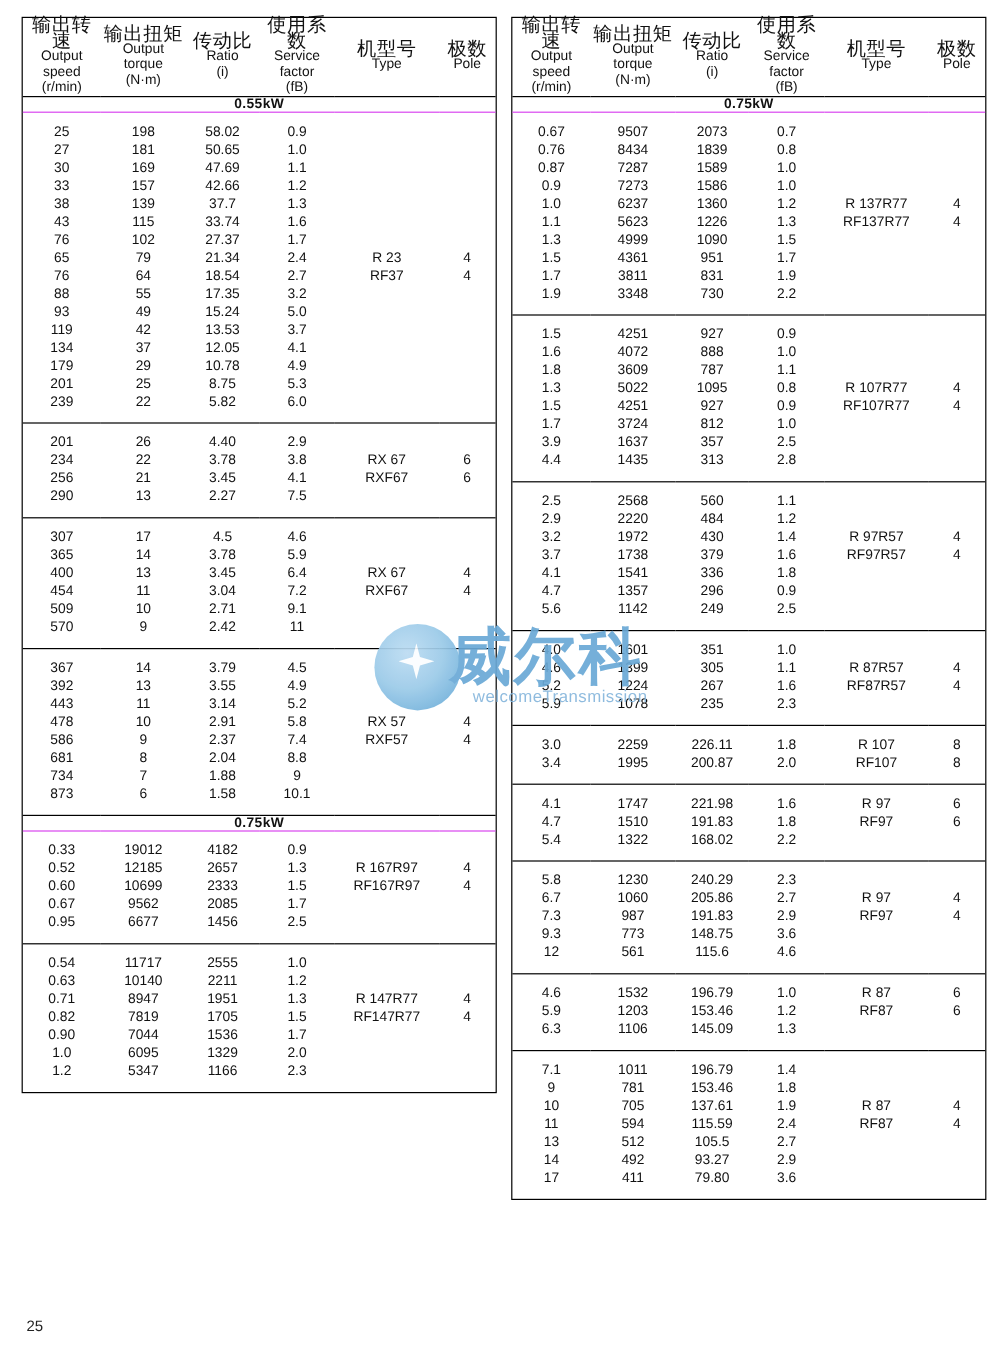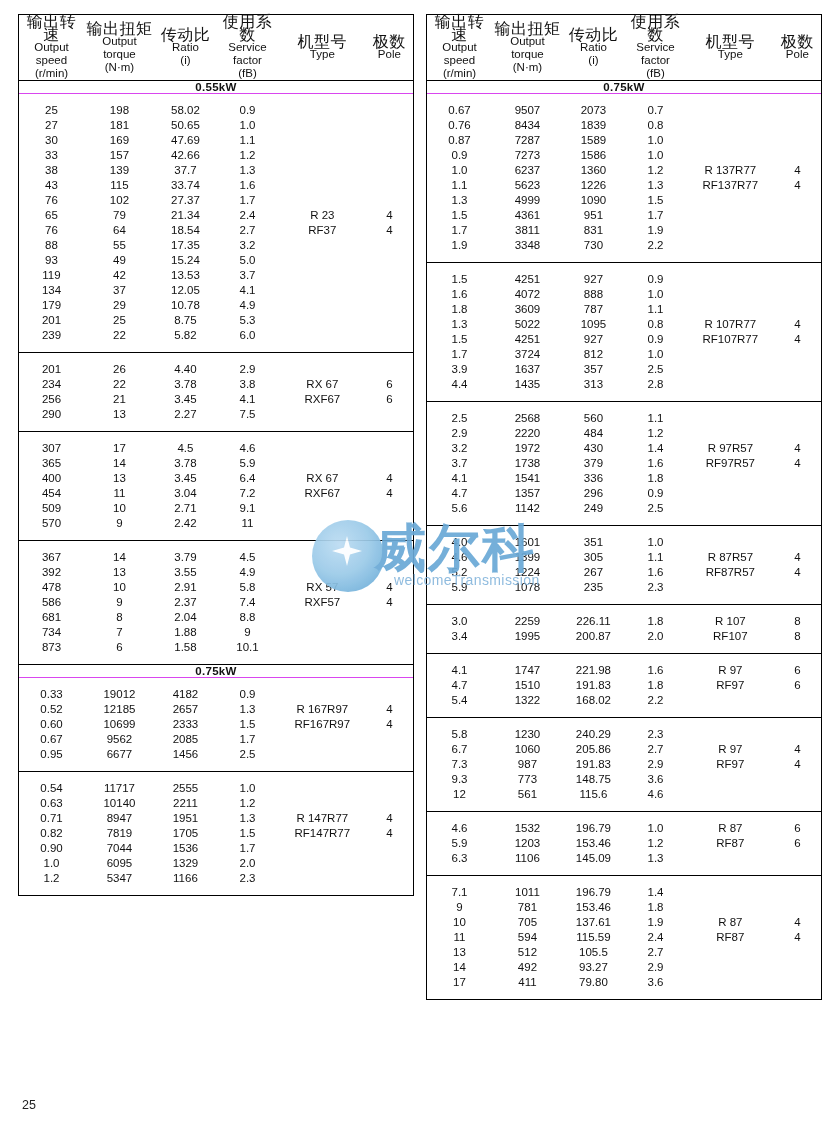--- a/index.html
+++ b/index.html
@@ -444,20 +444,28 @@
             </tr>
             <tr class="row">
               <td class="c-speed">392</td>
               <td class="c-torque">13</td>
               <td class="c-ratio">3.55</td>
               <td class="c-sf">4.9</td>
               <td class="c-type typecell">&nbsp;</td>
               <td class="c-pole polecell">&nbsp;</td>
             </tr>
             <tr class="row">
+              <td class="c-speed">443</td>
+              <td class="c-torque">11</td>
+              <td class="c-ratio">3.14</td>
+              <td class="c-sf">5.2</td>
+              <td class="c-type typecell">&nbsp;</td>
+              <td class="c-pole polecell">&nbsp;</td>
+            </tr>
+            <tr class="row">
               <td class="c-speed">478</td>
               <td class="c-torque">10</td>
               <td class="c-ratio">2.91</td>
               <td class="c-sf">5.8</td>
               <td class="c-type typecell">RX  57</td>
               <td class="c-pole polecell">4</td>
             </tr>
             <tr class="row">
               <td class="c-speed">586</td>
               <td class="c-torque">9</td>

